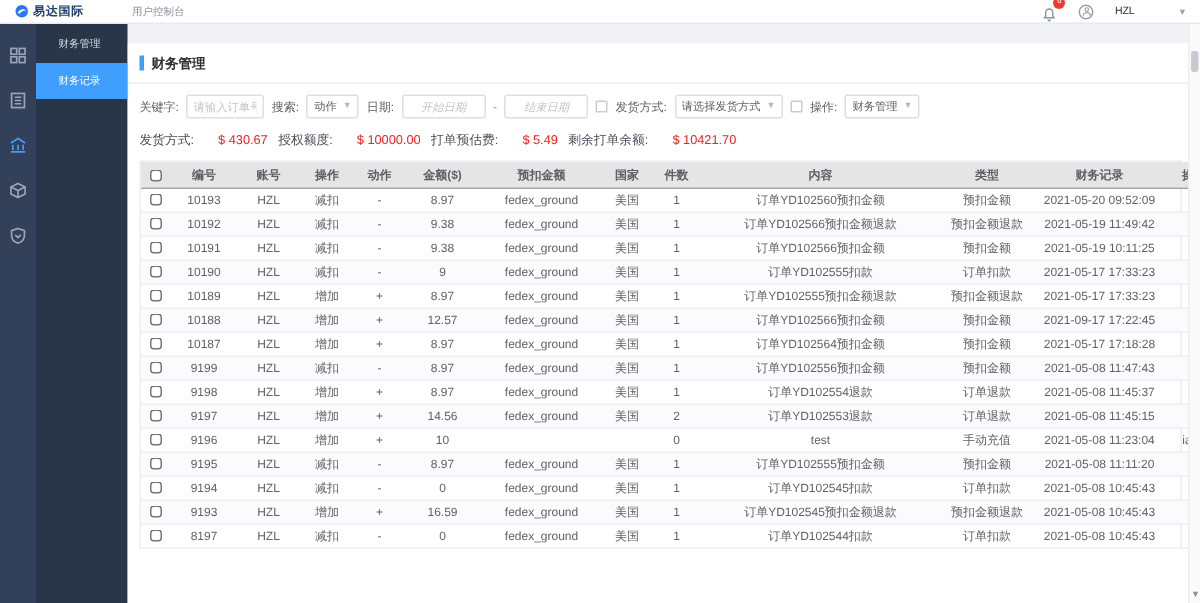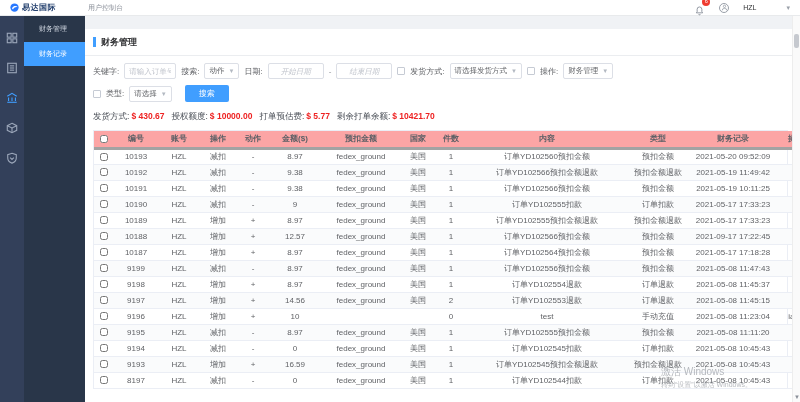--- a/index.html
+++ b/index.html
@@ -44,26 +44,26 @@
   .sel { height:16px; border:1px solid #dcdfe6; border-radius:2px; display:inline-flex; align-items:center; padding:0 4px; font-size:7.5px; color:#606266; gap:4px; background:#fff; cursor:pointer; }
   .sel .caret { font-size:6px; color:#b3b9c2; }
   .cb { width:8px; height:8px; border:1px solid #c6cbd4; border-radius:1px; background:#fff; display:inline-block; flex:none; }
   .dash { color:#909399; }
   .btn-search { background:#409eff; color:#fff; border:none; border-radius:2px; font-size:8px; height:17px; padding:0 14px; margin-left:8px; cursor:pointer; font-family:inherit; }
 
   
   .summary { display:flex; align-items:center; padding:3px 8px 5px 8px; font-size:8.5px; }
   .sum-item { margin-right:7px; }
   .sum-label { color:#4a4f57; }
-  .sum-value { color:#ee2222; font-weight:bold; margin-left:2px; }
+  .sum-value { color:#ee2222; font-weight:normal; margin-left:16px; }
 
   
   .tablewrap { margin:2px 12px 0 8px; border:1px solid #ebeef5; border-bottom:none; }
   table { width:100%; border-collapse:collapse; table-layout:fixed; }
-  th { background:#fca5a5; color:#5c6066; font-size:8px; font-weight:bold; height:17px; text-align:center; border-bottom:3px solid #a3a3a3; overflow:hidden; white-space:nowrap; }
+  th { background:#e5e5e5; color:#5c6066; font-size:8px; font-weight:bold; height:17px; text-align:center; border-bottom:1px solid #a3a3a3; overflow:hidden; white-space:nowrap; }
   td { font-size:8px; color:#606266; height:16px; text-align:center; border-bottom:1px solid #ebeef5; overflow:hidden; white-space:nowrap; }
   tr.striped td { background:#fafbfc; }
   input[type=checkbox] { width:8px; height:8px; margin:0; vertical-align:middle; }
 
   
   .vscroll { position:absolute; right:0; top:16px; width:8px; height:386px; background:#fafafa; border-left:1px solid #ededed; }
   .vthumb { position:absolute; top:18px; left:1px; width:5px; height:14px; background:#c6c9cf; border-radius:2px; }
   .varrow { position:absolute; bottom:2px; left:0; width:8px; text-align:center; font-size:6px; color:#8a8f99; }
 
   
@@ -177,35 +177,26 @@
               <span>请选择发货方式</span>
               <span class="caret">▼</span>
             </span>
           <span class="cb"></span>
           <span>操作:</span>
           <span class="sel">
               <span>财务管理</span>
               <span class="caret">▼</span>
             </span>
         </div>
-        <div class="frow">
-          <span class="cb"></span>
-          <span>类型:</span>
-          <span class="sel">
-              <span>请选择</span>
-              <span class="caret">▼</span>
-            </span>
-          <button class="btn-search">搜索</button>
-        </div>
       </div>
 
       <div class="summary">
           <span class="sum-item"><span class="sum-label">发货方式:</span><span class="sum-value">$ 430.67</span></span>
           <span class="sum-item"><span class="sum-label">授权额度:</span><span class="sum-value">$ 10000.00</span></span>
-          <span class="sum-item"><span class="sum-label">打单预估费:</span><span class="sum-value">$ 5.77</span></span>
+          <span class="sum-item"><span class="sum-label">打单预估费:</span><span class="sum-value">$ 5.49</span></span>
           <span class="sum-item"><span class="sum-label">剩余打单余额:</span><span class="sum-value">$ 10421.70</span></span>
         </div>
 
       <div class="tablewrap">
         <table>
           <colgroup>
               <col style="width: 20px;">
               <col style="width: 44px;">
               <col style="width: 42px;">
               <col style="width: 36px;">
@@ -461,23 +452,19 @@
                 <td>订单扣款</td>
                 <td>2021-05-08 10:45:43</td>
                 <td>HZL</td>
               </tr>
             </tbody>
         </table>
       </div>
 
     </div>
 
-    <div class="watermark">
-      <div class="wm1">激活 Windows</div>
-      <div class="wm2">转到“设置”以激活 Windows。</div>
-    </div>
   </div>
 </div>
 
 <div class="vscroll">
   <div class="vthumb"></div>
   <div class="varrow">▼</div>
 </div>
 
 </body></html>

